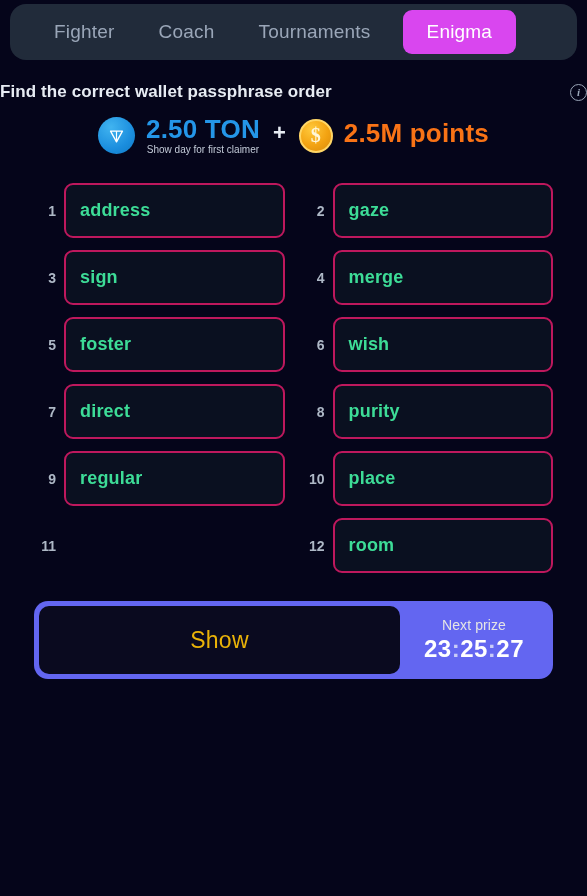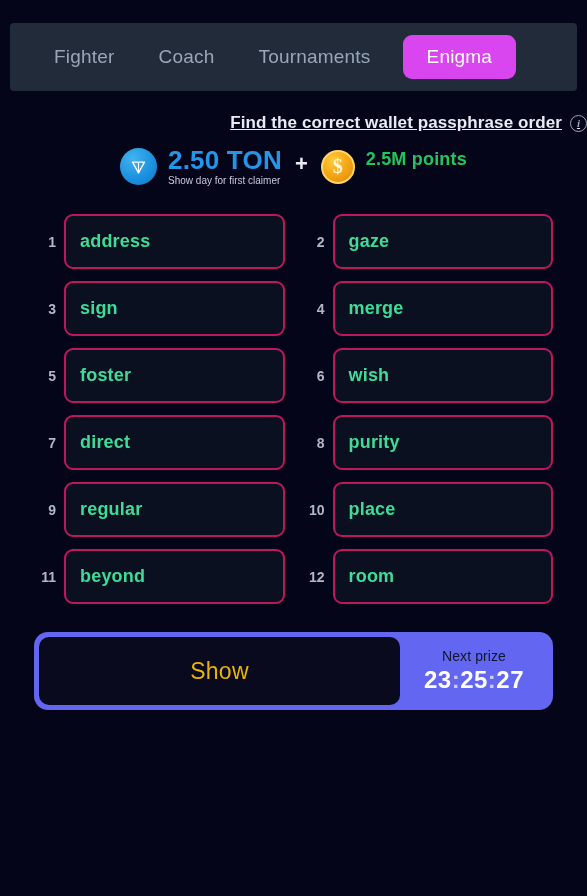--- a/index.html
+++ b/index.html
@@ -5,24 +5,24 @@
   * { margin:0; padding:0; box-sizing:border-box; }
   html, body {
     width:587px; height:896px;
     background:#05051a;
     font-family:"Liberation Sans", sans-serif;
     overflow:hidden;
   }
 
   
   .navbar {
-    margin:23px 10px 0 10px;
-    height:68px;
+    margin:4px 10px 0 10px;
+    height:56px;
     background:#212b3a;
-    border-radius:4px;
+    border-radius:16px;
     display:flex;
     align-items:center;
     padding:0 10px 0 22px;
   }
   .nav-tab {
     font-size:19px;
     color:#9aa6b8;
     padding:0 22px;
     letter-spacing:0.2px;
     white-space:nowrap;
@@ -36,27 +36,26 @@
     align-items:center;
     padding:12px 24px;
     margin-left:10px;
   }
 
   
   .headline {
     margin-top:22px;
     display:flex;
     align-items:center;
-    justify-content:flex-end;
+    justify-content:space-between;
     gap:8px;
     color:#e7ecf3;
     font-size:17px;
     font-weight:bold;
     letter-spacing:0.1px;
-    text-decoration:underline;
   }
   .info-icon {
     width:17px; height:17px;
     border:1.5px solid #9aa6b8;
     border-radius:50%;
     color:#9aa6b8;
     font-size:11px;
     font-style:italic;
     font-weight:bold;
     display:flex;
@@ -86,21 +85,21 @@
     border-radius:50%;
     background:radial-gradient(circle at 35% 28%, #ffc93c 0%, #f3a312 55%, #d8890a 100%);
     border:2px solid #ffd666;
     display:flex; align-items:center; justify-content:center;
     color:#fff6d8;
     font-size:20px;
     font-weight:bold;
     flex:none;
     font-family:"Liberation Serif", serif;
   }
-  .ton-block { display:flex; flex-direction:column; }
+  .ton-block { display:flex; flex-direction:column; align-items:center; }
   .ton-amount {
     color:#2496e8;
     font-size:26px;
     font-weight:bold;
     line-height:1.05;
     letter-spacing:0.2px;
   }
   .ton-note {
     color:#c3cbd8;
     font-size:10px;
@@ -109,22 +108,22 @@
   }
   .plus {
     color:#e7ecf3;
     font-size:22px;
     font-weight:bold;
     margin:0 2px;
     align-self:flex-start;
     margin-top:4px;
   }
   .points-amount {
-    color:#22c55e;
-    font-size:18px;
+    color:#f97316;
+    font-size:26px;
     font-weight:bold;
     align-self:flex-start;
     margin-top:2px;
     letter-spacing:0.2px;
   }
 
   
   .grid {
     margin:28px 34px 0 34px;
     display:grid;
@@ -186,21 +185,21 @@
     width:148px;
     height:100%;
     display:flex;
     flex-direction:column;
     align-items:center;
     justify-content:center;
     gap:2px;
     flex:none;
   }
   .prize-label {
-    color:#0f172a;
+    color:#e5e5e5;
     font-size:14px;
     letter-spacing:0.1px;
   }
   .prize-timer {
     color:#ffffff;
     font-size:24px;
     font-weight:bold;
     letter-spacing:0.5px;
   }
   .prize-timer .sep { color:#c9ccf7; }
@@ -272,21 +271,20 @@
   <div class="cell">
     <span class="cell-num">9</span>
     <div class="word-box">regular</div>
   </div>
   <div class="cell">
     <span class="cell-num">10</span>
     <div class="word-box">place</div>
   </div>
   <div class="cell">
     <span class="cell-num">11</span>
-    <div class="word-box">beyond</div>
   </div>
   <div class="cell">
     <span class="cell-num">12</span>
     <div class="word-box">room</div>
   </div>
 </div>
 
 <div class="action-bar">
   <div class="show-button">Show</div>
   <div class="prize-panel">

